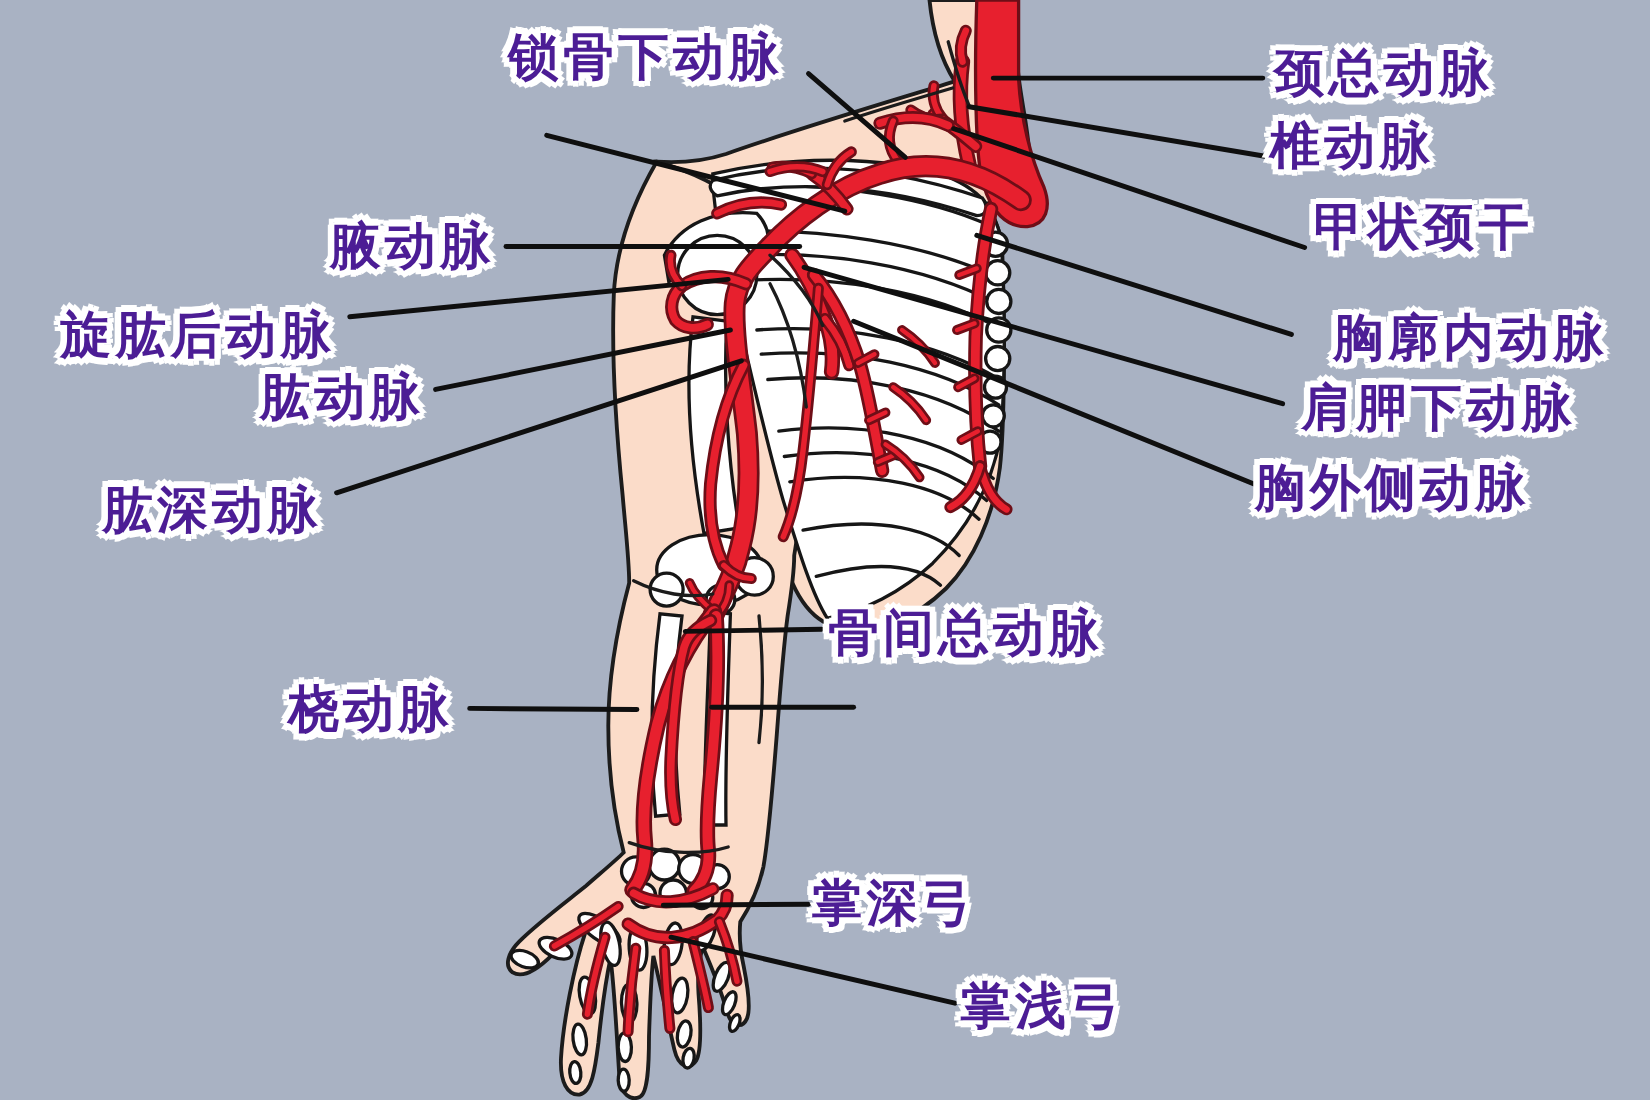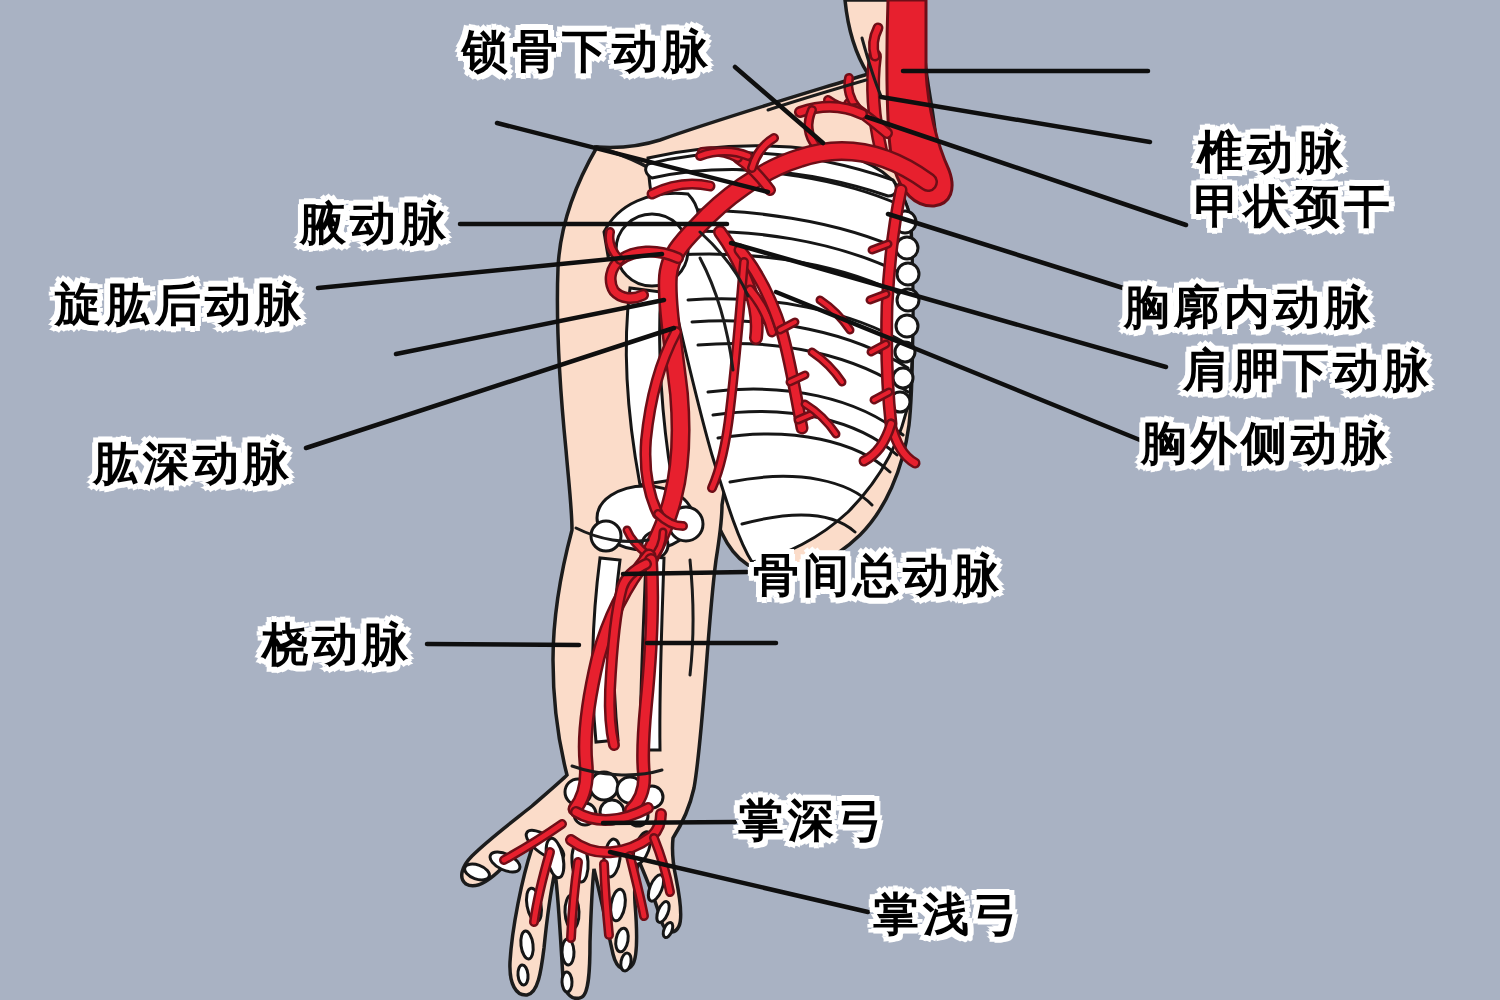--- a/index.html
+++ b/index.html
@@ -7,36 +7,36 @@
          font-family:"DejaVu Sans",sans-serif;}
   .art{position:absolute;left:0;top:0;}
   .skin{fill:#fbdcc9;stroke:#1c1c1c;stroke-width:3.5;}
   .bone{fill:#ffffff;stroke:#161616;stroke-width:3;}
   .ribline{fill:none;stroke:#161616;stroke-width:3;stroke-linecap:round;}
   .contour{fill:none;stroke:#1c1c1c;stroke-width:3;stroke-linecap:round;}
   .vessel{fill:none;stroke:#e7202e;stroke-linecap:round;stroke-linejoin:round;}
   .vessel-outline{fill:none;stroke:#6e0e17;stroke-linecap:round;stroke-linejoin:round;}
   .artery-fill{fill:#e7202e;stroke:#6e0e17;stroke-width:3;}
   .leader{stroke:#0f0f0f;stroke-width:4.5;stroke-linecap:round;}
-  .label{position:absolute;font-weight:900;font-size:46px;line-height:1.05;color:#000000;
+  .label{position:absolute;font-weight:900;font-size:46px;line-height:1.05;color:#4c1d95;
          letter-spacing:4px;white-space:nowrap;
          text-shadow:-5px -5px 0 #fff,5px -5px 0 #fff,-5px 5px 0 #fff,5px 5px 0 #fff,
                      -6px 0 0 #fff,6px 0 0 #fff,0 -6px 0 #fff,0 6px 0 #fff,
                      -4px -2px 0 #fff,4px 2px 0 #fff,-2px 4px 0 #fff,2px -4px 0 #fff;}
   .lb-subclavian{left:462px;top:27px;}
   .lb-thoracoacromial{left:228px;top:96px;}
   .lb-axillary{left:300px;top:199px;}
   .lb-postcircumflex{left:55px;top:280px;}
   .lb-brachial{left:236px;top:336px;}
   .lb-deepbrachial{left:93px;top:423px;margin-top:16px;}
   .lb-radial{left:262px;top:620px;}
   .lb-carotid{left:1158px;top:42px;}
-  .lb-vertebral{left:1154px;top:128px;margin-left:43px;}
+  .lb-vertebral{left:1154px;top:108px;}
   .lb-thyrocervical{left:1194px;top:182px;}
-  .lb-intthoracic{left:1124px;top:283px;}
+  .lb-intthoracic{left:1212px;top:283px;}
   .lb-subscapular{left:1170px;top:346px;margin-left:13px;}
   .lb-latthoracic{left:1141px;top:419px;}
   .lb-interosseous{left:753px;top:551px;}
   .lb-ulnar{left:785px;top:619px;}
   .lb-deeparch{left:738px;top:796px;}
   .lb-superficialarch{left:873px;top:890px;}
 </style>
 </head>
 <body>
 
@@ -301,22 +301,24 @@
       <line class="leader" x1="747" y1="572" x2="623" y2="574"></line>
       <line class="leader" x1="776" y1="643" x2="647" y2="643"></line>
       <line class="leader" x1="735" y1="822" x2="603" y2="823"></line>
       <line class="leader" x1="868" y1="912" x2="610" y2="852"></line>
     </g>
   </svg>
 
   <div class="label lb-subclavian">锁骨下动脉</div>
   <div class="label lb-axillary">腋动脉</div>
   <div class="label lb-postcircumflex">旋肱后动脉</div>
+  <div class="label lb-brachial">肱动脉</div>
   <div class="label lb-deepbrachial">肱深动脉</div>
   <div class="label lb-radial">桡动脉</div>
+  <div class="label lb-carotid">颈总动脉</div>
   <div class="label lb-vertebral">椎动脉</div>
   <div class="label lb-thyrocervical">甲状颈干</div>
   <div class="label lb-intthoracic">胸廓内动脉</div>
   <div class="label lb-subscapular">肩胛下动脉</div>
   <div class="label lb-latthoracic">胸外侧动脉</div>
   <div class="label lb-interosseous">骨间总动脉</div>
   <div class="label lb-deeparch">掌深弓</div>
   <div class="label lb-superficialarch">掌浅弓</div>
 </div>
 

